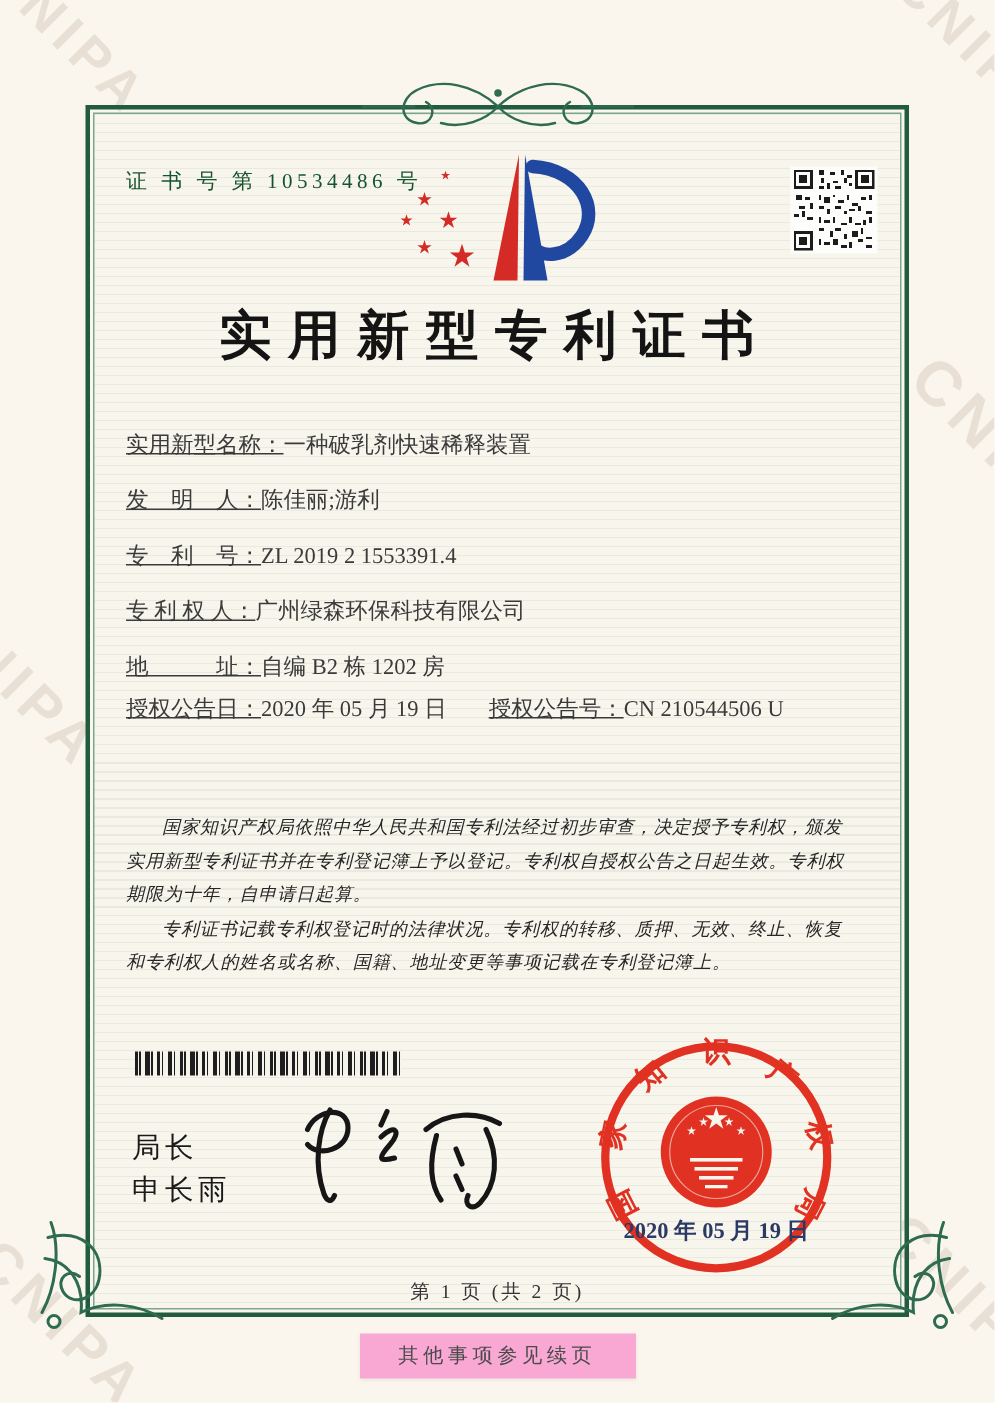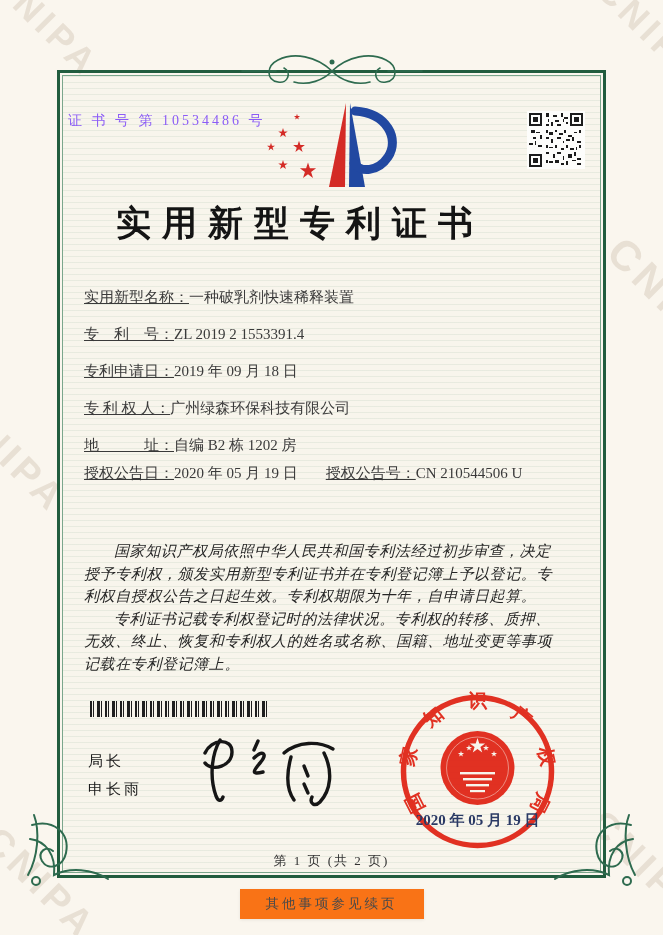--- a/index.html
+++ b/index.html
@@ -35,68 +35,68 @@
   .frame-inner{
     position:absolute; left:2px; top:2px; right:2px; bottom:2px;
     border:1px solid #7ba68c;
     background:
       repeating-linear-gradient(180deg, rgba(124,164,136,0.13) 0 1px, rgba(124,164,136,0) 1px 6px),
       #f8f5ec;
   }
   .ornament{position:absolute; color:#2e6b4f;}
   
   .cert-no{
-    position:absolute; left:68px; top:112px;
-    font-size:14px; letter-spacing:3px; color:#8b5cf6;
+    position:absolute; left:84px; top:112px;
+    font-size:14px; letter-spacing:3px; color:#14532d;
   }
   .logo{position:absolute; left:253px; top:95px;}
   .qr{position:absolute; left:527px; top:111px; background:#fdfdfb; padding:2px;}
   .title{
     position:absolute; left:57px; top:200px; width:486px; text-align:center;
-    font-size:35px; font-weight:bold; letter-spacing:11px; color:#141414;
+    font-size:35px; font-weight:bold; letter-spacing:11px; color:#141414;padding-left:30px;
   }
   .fields{
     position:absolute; left:84px; top:287px; width:480px;
     font-size:15px; color:#3a3a3a;
   }
   .frow{margin-bottom:16px; line-height:21px;}
   .flabel{white-space:pre;text-decoration:underline;}
   .addr-row{display:flex;}
   .addr-vals{flex:1;}
   .grant-no{margin-left:28px;}
   .paragraphs{
     position:absolute; left:84px; top:540px; width:480px;
-    font-size:15px; line-height:22.5px; color:#262626;
+    font-size:12px; line-height:22.5px; color:#262626;
     font-style:italic; letter-spacing:0.6px;
   }
   .paragraphs p{margin:0; text-indent:2em;}
   .barcode{
     position:absolute; left:90px; top:701px; width:178px; height:16px;
     background:repeating-linear-gradient(90deg,
       #1e1e1e 0 2px, #f6f3ea 2px 3px,
       #1e1e1e 3px 4px, #f6f3ea 4px 7px,
       #1e1e1e 7px 10px,#f6f3ea 10px 11px,
       #1e1e1e 11px 12px,#f6f3ea 12px 15px);
   }
   .sig-role,.sig-name{
     position:absolute; left:88px;
     font-family:Liberation Mono, monospace;
-    font-size:15px; color:#1a1a1a; letter-spacing:3px;
+    font-size:19px; color:#1a1a1a; letter-spacing:3px;
   }
   .sig-role{top:752px;}
   .sig-name{top:780px;}
   .signature{position:absolute; left:192px; top:728px;}
   .seal{position:absolute; left:390px; top:684px; opacity:0.95;}
   .page-num{
     position:absolute; left:57px; top:852px; width:549px; text-align:center;
     font-size:13px; color:#333; letter-spacing:2px;
   }
   .note-box{
     position:absolute; left:50%; top:889px; transform:translateX(-50%);
-    background:#f97316; padding:6px 26px; box-shadow:0 1px 3px rgba(0,0,0,0.08);
+    background:#f9a8d4; padding:6px 26px; box-shadow:0 1px 3px rgba(0,0,0,0.08);
     font-size:13.5px; color:#4a4a4a; letter-spacing:3px; white-space:nowrap;
   }
 </style>
 </head>
 <body>
 
 <div class="page">
 
   <span class="wm wm-tl">CNIPA</span>
   <span class="wm wm-tr">CNIPA</span>
@@ -183,24 +183,24 @@
     </g>
   </svg>
 
   <div class="title">实用新型专利证书</div>
 
   <div class="fields">
     <div class="frow">
       <span class="flabel">实用新型名称：</span><span>一种破乳剂快速稀释装置</span>
     </div>
     <div class="frow">
+      <span class="flabel">发　明　人：</span><span>陈佳丽;游利</span>
+    </div>
+    <div class="frow">
       <span class="flabel">专　利　号：</span><span>ZL 2019 2 1553391.4</span>
-    </div>
-    <div class="frow">
-      <span class="flabel">专利申请日：</span><span>2019 年 09 月 18 日</span>
     </div>
     <div class="frow">
       <span class="flabel">专 利 权 人：</span><span>广州绿森环保科技有限公司</span>
     </div>
     <div class="frow addr-row" style="margin-bottom:7px;align-items:center;">
       <span class="flabel">地　　　址：</span>
       <span class="addr-vals">
         <div>自编 B2 栋 1202 房</div>
       </span>
     </div>

